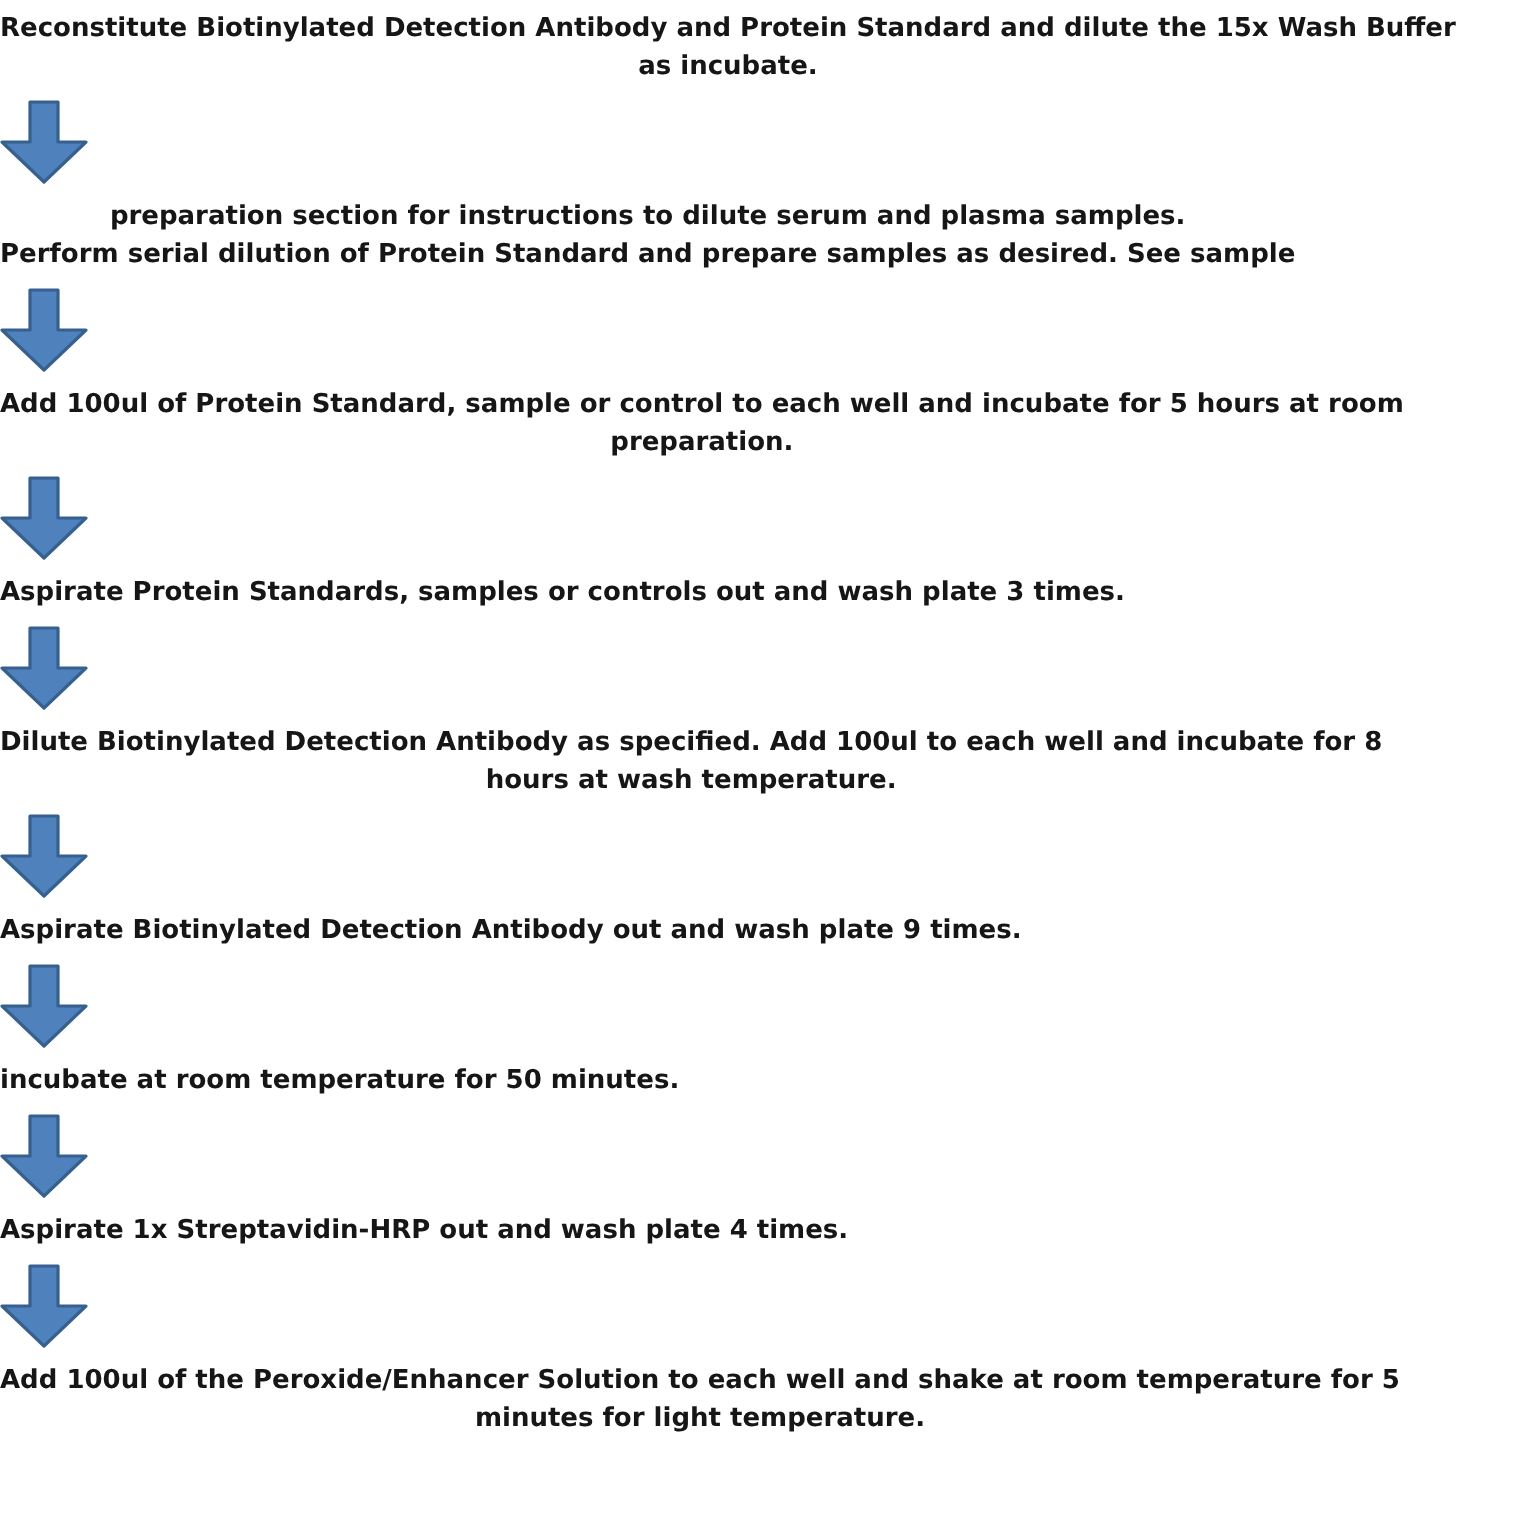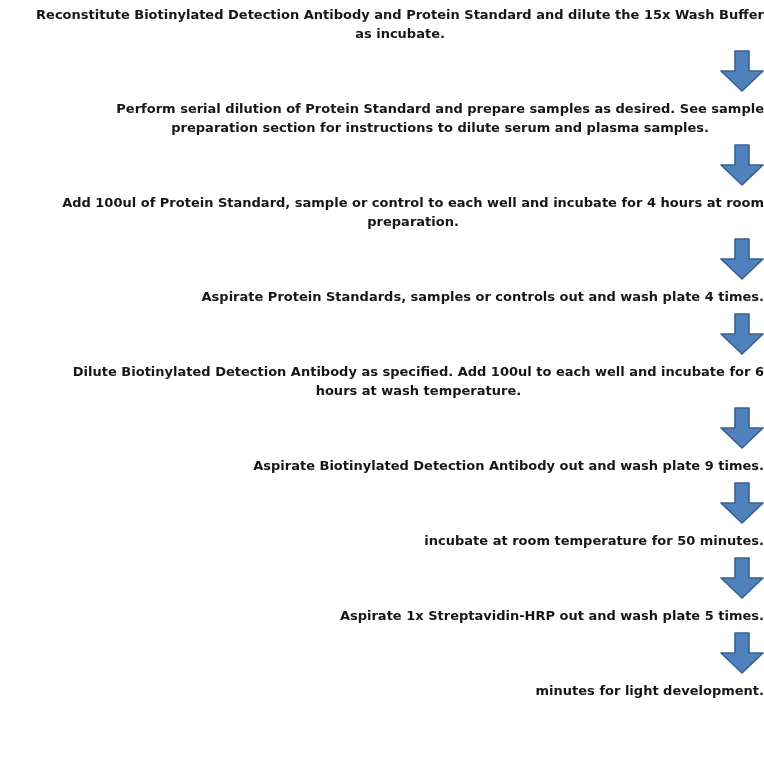--- a/index.html
+++ b/index.html
@@ -10,21 +10,21 @@
   }
   html,body{margin:0;padding:0;}
   body{
     width:764px;height:764px;
     background:var(--background);
     font-family:"DejaVu Sans","Liberation Sans",sans-serif;
     overflow:hidden;
   }
   .flow{
     width:764px;height:540px;
-    display:flex;flex-direction:column;align-items:flex-end;
+    display:flex;flex-direction:column;align-items:flex-start;
     padding-top:5px;box-sizing:border-box;
   }
   .step{
     display:flex;flex-direction:column;align-items:center;
     color:var(--text);
     font-size:13px;font-weight:bold;
     line-height:19px;
     text-align:center;
   }
   .line{white-space:nowrap;}
@@ -48,47 +48,47 @@
   <div class="step">
     <div class="line">Reconstitute Biotinylated Detection Antibody and Protein Standard and dilute the 15x Wash Buffer</div>
     <div class="line">as incubate.</div>
   </div>
 
   <svg class="arrow" viewBox="0 0 44 42" width="44" height="42">
     <polygon points="15,1 29,1 29,21 43,21 22,41 1,21 15,21"></polygon>
   </svg>
 
   <div class="step">
+    <div class="line">preparation section for instructions to dilute serum and plasma samples.</div>
     <div class="line">Perform serial dilution of Protein Standard and prepare samples as desired. See sample</div>
-    <div class="line">preparation section for instructions to dilute serum and plasma samples.</div>
   </div>
 
   <svg class="arrow" viewBox="0 0 44 42" width="44" height="42">
     <polygon points="15,1 29,1 29,21 43,21 22,41 1,21 15,21"></polygon>
   </svg>
 
   <div class="step">
-    <div class="line">Add 100ul of Protein Standard, sample or control to each well and incubate for 4 hours at room</div>
+    <div class="line">Add 100ul of Protein Standard, sample or control to each well and incubate for 5 hours at room</div>
     <div class="line">preparation.</div>
   </div>
 
   <svg class="arrow" viewBox="0 0 44 42" width="44" height="42">
     <polygon points="15,1 29,1 29,21 43,21 22,41 1,21 15,21"></polygon>
   </svg>
 
   <div class="step">
-    <div class="line">Aspirate Protein Standards, samples or controls out and wash plate 4 times.</div>
+    <div class="line">Aspirate Protein Standards, samples or controls out and wash plate 3 times.</div>
   </div>
 
   <svg class="arrow" viewBox="0 0 44 42" width="44" height="42">
     <polygon points="15,1 29,1 29,21 43,21 22,41 1,21 15,21"></polygon>
   </svg>
 
   <div class="step">
-    <div class="line">Dilute Biotinylated Detection Antibody as specified. Add 100ul to each well and incubate for 6</div>
+    <div class="line">Dilute Biotinylated Detection Antibody as specified. Add 100ul to each well and incubate for 8</div>
     <div class="line">hours at wash temperature.</div>
   </div>
 
   <svg class="arrow" viewBox="0 0 44 42" width="44" height="42">
     <polygon points="15,1 29,1 29,21 43,21 22,41 1,21 15,21"></polygon>
   </svg>
 
   <div class="step">
     <div class="line">Aspirate Biotinylated Detection Antibody out and wash plate 9 times.</div>
   </div>
@@ -99,24 +99,25 @@
 
   <div class="step">
     <div class="line">incubate at room temperature for 50 minutes.</div>
   </div>
 
   <svg class="arrow" viewBox="0 0 44 42" width="44" height="42">
     <polygon points="15,1 29,1 29,21 43,21 22,41 1,21 15,21"></polygon>
   </svg>
 
   <div class="step">
-    <div class="line">Aspirate 1x Streptavidin-HRP out and wash plate 5 times.</div>
+    <div class="line">Aspirate 1x Streptavidin-HRP out and wash plate 4 times.</div>
   </div>
 
   <svg class="arrow" viewBox="0 0 44 42" width="44" height="42">
     <polygon points="15,1 29,1 29,21 43,21 22,41 1,21 15,21"></polygon>
   </svg>
 
   <div class="step">
-    <div class="line">minutes for light development.</div>
+    <div class="line">Add 100ul of the Peroxide/Enhancer Solution to each well and shake at room temperature for 5</div>
+    <div class="line">minutes for light temperature.</div>
   </div>
 
 </div>
 
 </body></html>

